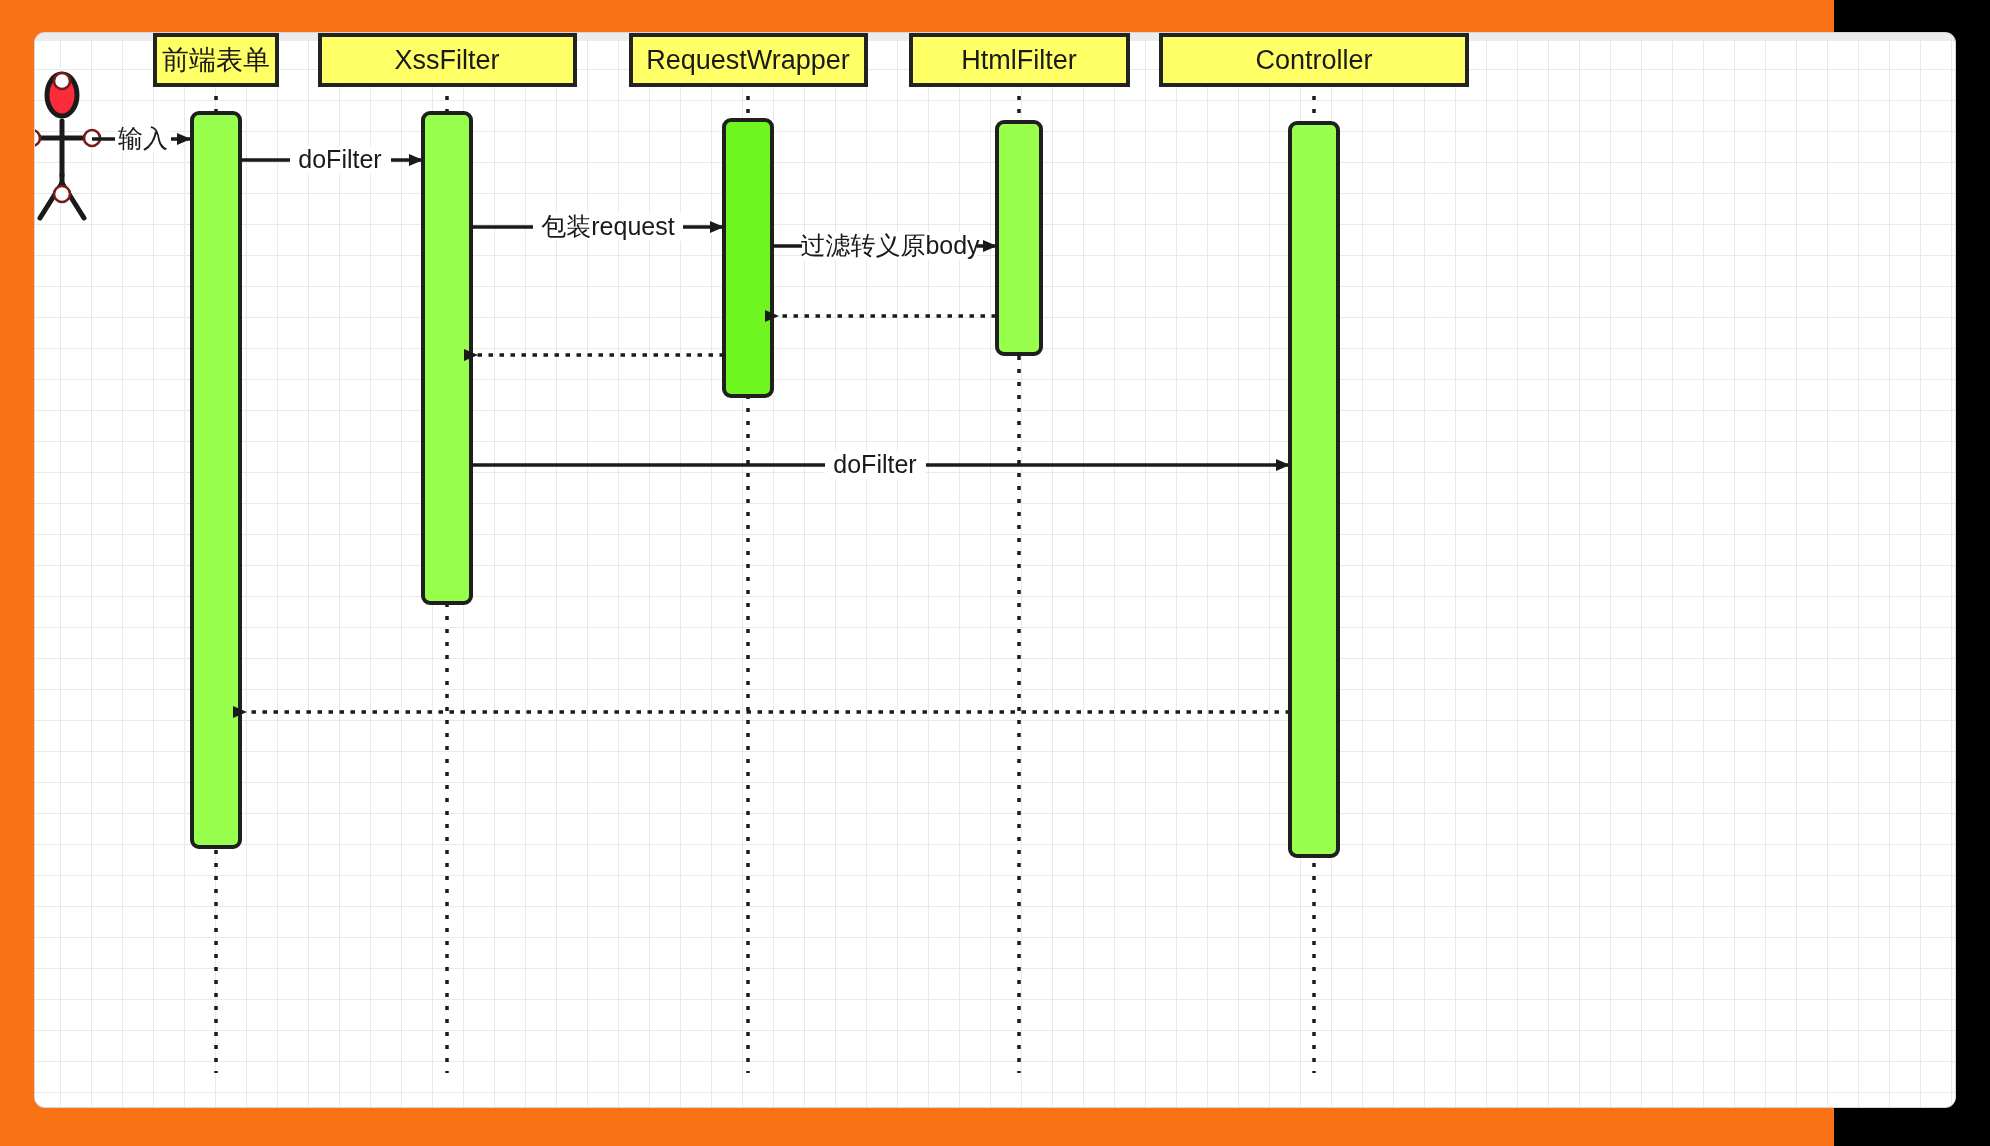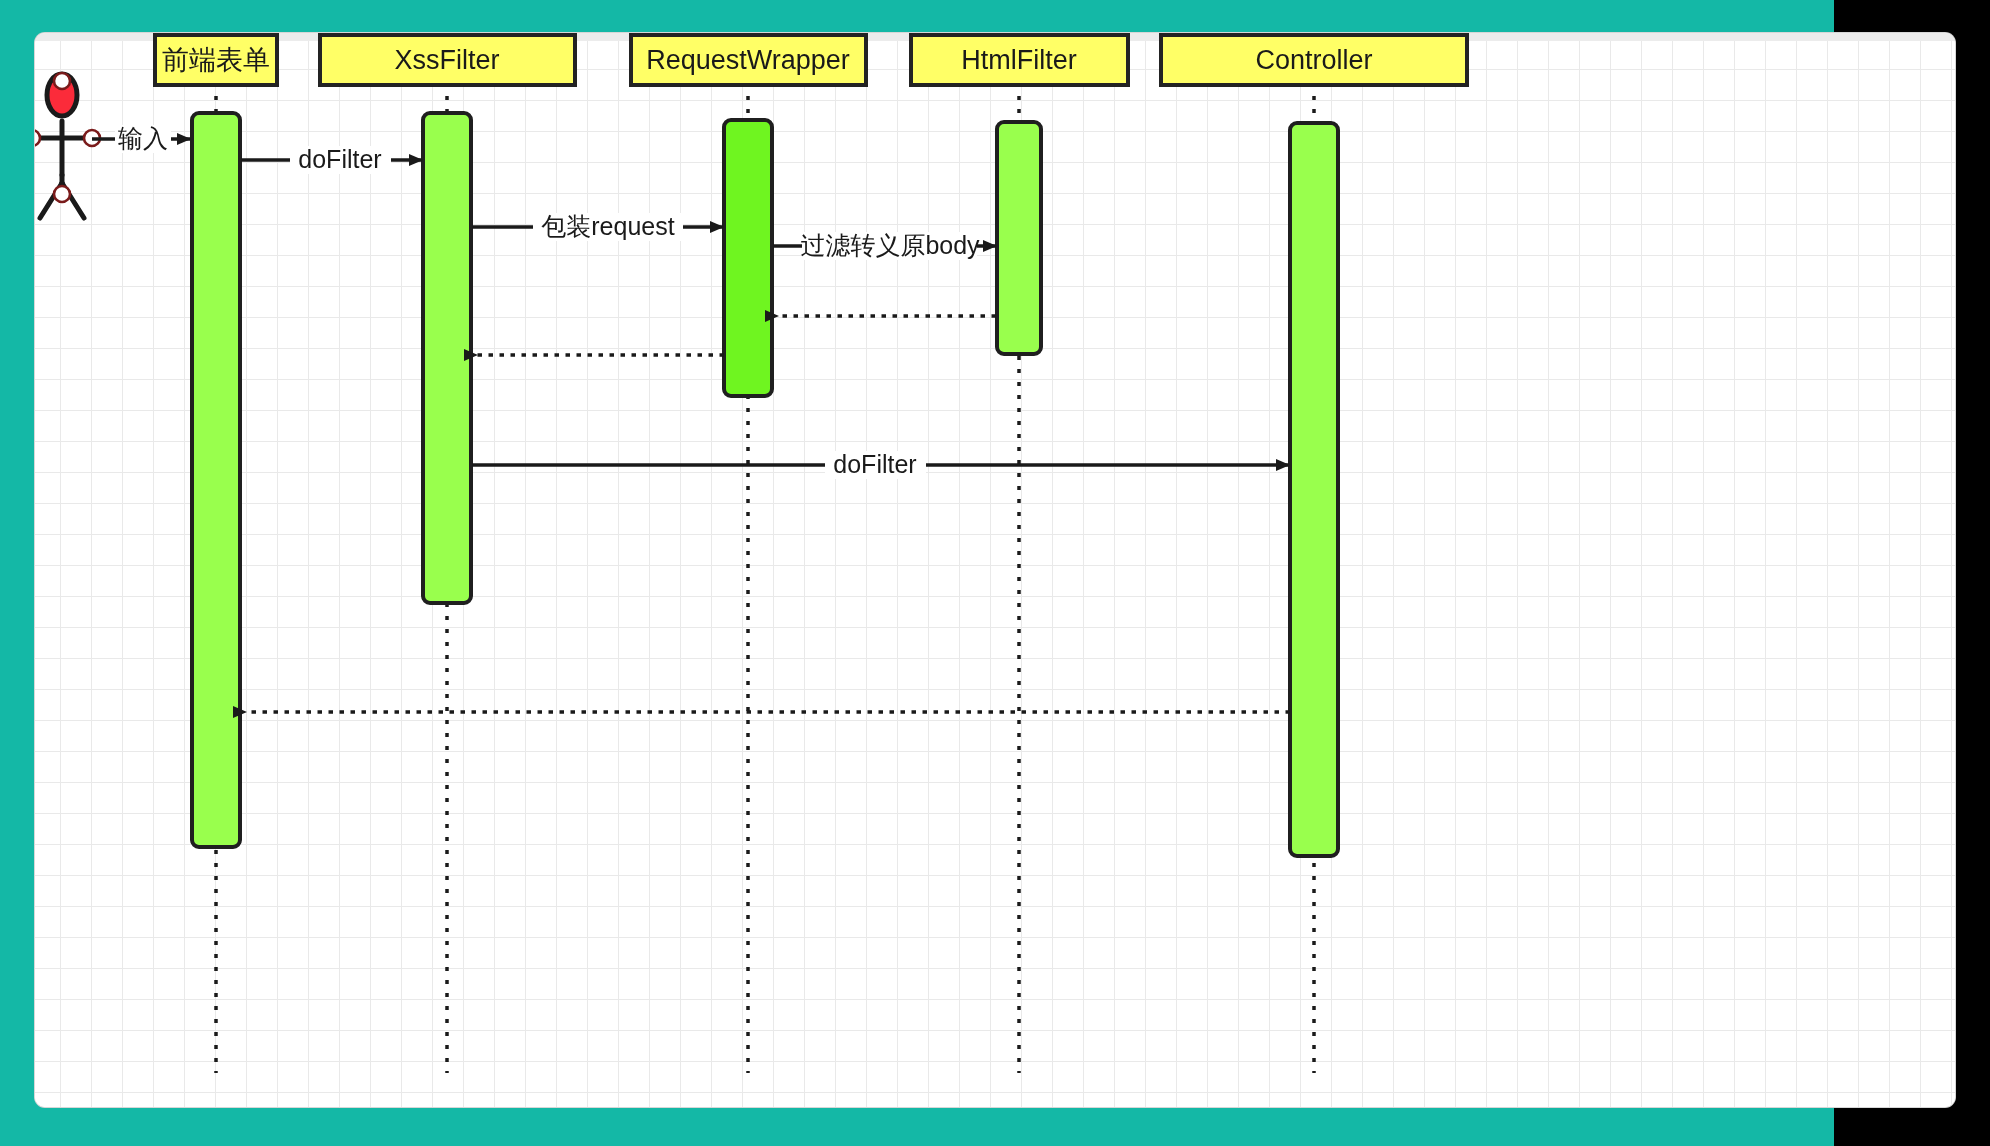--- a/index.html
+++ b/index.html
@@ -10,21 +10,21 @@
     width: 1990px;
     height: 1146px;
     overflow: hidden;
     font-family: "Liberation Sans", "DejaVu Sans", sans-serif;
   }
 
   #stage {
     position: relative;
     width: 1834px;
     height: 1146px;
-    background: #14b8a6;
+    background: #f97316;
   }
 
   
   #canvas-frame {
     position: absolute;
     left: 35px;
     top: 33px;
     width: 1920px;
     height: 1074px;
     border-radius: 10px;

